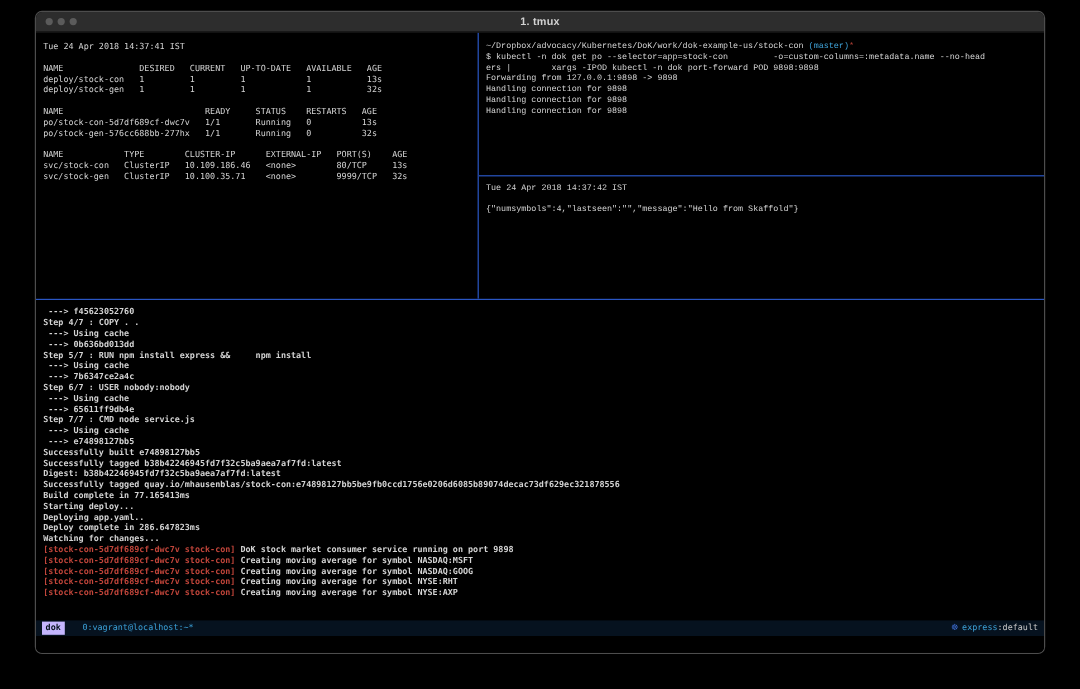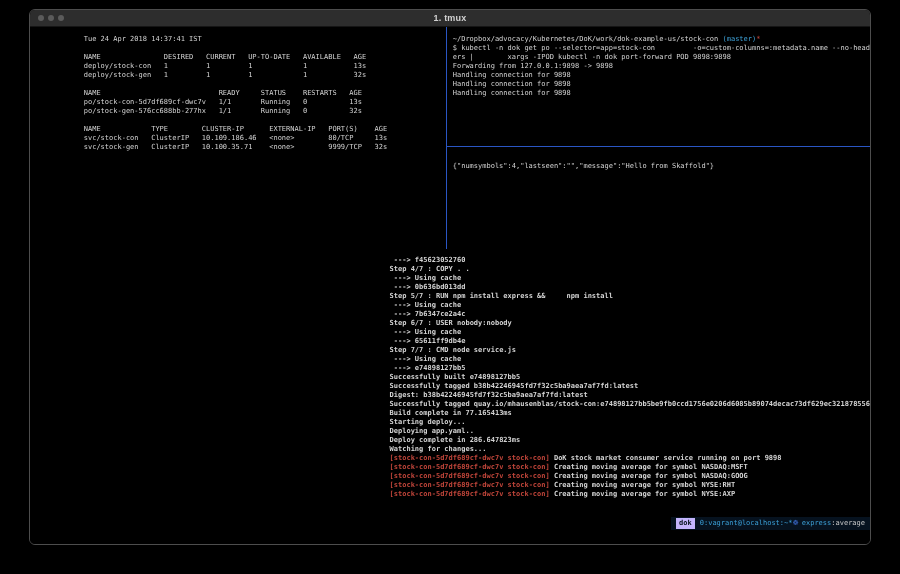--- a/index.html
+++ b/index.html
@@ -15,42 +15,42 @@
     flex:0 0 17px; height:17px; background:#2d2d2d; position:relative;
     display:flex; align-items:center; justify-content:center;
     border-bottom:1px solid #151515;
   }
   .traffic { position:absolute; left:8px; top:0; height:100%; display:flex; align-items:center; gap:4px; }
   .dot { width:6px; height:6px; border-radius:50%; background:#5b5b5b; display:inline-block; }
   .title { font:600 9px "Liberation Sans", sans-serif; color:#d2d2d2; letter-spacing:.2px; }
 
   .terminal {
     flex:1; display:flex; flex-direction:column; background:#000;
-    font:7px/9px "DejaVu Sans Mono", monospace; color:#d4d4d4;align-items:flex-end;
+    font:7px/9px "DejaVu Sans Mono", monospace; color:#d4d4d4;
   }
   .top-row { flex:0 0 222px; display:flex; overflow:hidden; }
   .pane { white-space:pre; overflow:hidden; }
   .pane-left { flex:0 0 368px; width:368px; padding:8px 0 0 6px; }
   .vdivider { flex:0 0 1px; width:1px; background:#2a56c4; }
-  .pane-right { flex:1; display:flex; flex-direction:column; overflow:hidden; }
+  .pane-right { flex:1; display:flex; flex-direction:column; overflow:hidden;font-family:Liberation Mono, monospace; }
   .pane-rt { flex:0 0 119px; padding:8px 0 0 6px; }
   .hdivider { flex:0 0 1px; height:1px; background:#2a56c4; }
   .pane-rb { flex:1; padding:6px 0 0 6px; }
   .pane-bottom { flex:1; padding:6px 0 0 6px;font-weight:bold; }
 
   .tline { min-height:9px; }
   .c-cyan { color:#3ea2d8; }
   .c-red  { color:#c1453a; }
 
   .status-bar {
     flex:0 0 13px; background:#06121f; display:flex; align-items:center;
     padding:0 5px; font:7px/13px "DejaVu Sans Mono", monospace; color:#3ba0d8;
   }
   .badge { background:#c4b5fd; color:#021019; padding:0 3px; font-weight:bold; height:11px; line-height:11px; }
-  .win-label { margin-left:5px; color:#3ba0d8; }
+  .win-label { margin-left:15px; color:#3ba0d8; }
   .sb-spacer { flex:1; }
   .kube-icon { color:#3e6fd6; margin-right:3px; font-family:"DejaVu Sans", sans-serif; }
   .kube-ctx { color:#3ea2d8; }
   .kube-ns { color:#c9c9c9; }
   .status-gap { flex:0 0 14px; background:#000; }
 </style>
 </head>
 <body>
 
 <div class="screen">
@@ -66,34 +66,34 @@
     </div>
 
     <div class="terminal">
 
       <div class="top-row">
         <div class="pane pane-left"><div class="tline">Tue 24 Apr 2018 14:37:41 IST</div><div class="tline">&nbsp;</div><div class="tline">NAME               DESIRED   CURRENT   UP-TO-DATE   AVAILABLE   AGE</div><div class="tline">deploy/stock-con   1         1         1            1           13s</div><div class="tline">deploy/stock-gen   1         1         1            1           32s</div><div class="tline">&nbsp;</div><div class="tline">NAME                            READY     STATUS    RESTARTS   AGE</div><div class="tline">po/stock-con-5d7df689cf-dwc7v   1/1       Running   0          13s</div><div class="tline">po/stock-gen-576cc688bb-277hx   1/1       Running   0          32s</div><div class="tline">&nbsp;</div><div class="tline">NAME            TYPE        CLUSTER-IP      EXTERNAL-IP   PORT(S)    AGE</div><div class="tline">svc/stock-con   ClusterIP   10.109.186.46   &lt;none&gt;        80/TCP     13s</div><div class="tline">svc/stock-gen   ClusterIP   10.100.35.71    &lt;none&gt;        9999/TCP   32s</div></div>
         <div class="vdivider"></div>
         <div class="pane-right">
           <div class="pane pane-rt"><div class="tline"><span>~/Dropbox/advocacy/Kubernetes/DoK/work/dok-example-us/stock-con </span><span class="c-cyan">(master)</span><span class="c-red">*</span></div><div class="tline">$ kubectl -n dok get po --selector=app=stock-con         -o=custom-columns=:metadata.name --no-head</div><div class="tline">ers |        xargs -IPOD kubectl -n dok port-forward POD 9898:9898</div><div class="tline">Forwarding from 127.0.0.1:9898 -&gt; 9898</div><div class="tline">Handling connection for 9898</div><div class="tline">Handling connection for 9898</div><div class="tline">Handling connection for 9898</div></div>
           <div class="hdivider"></div>
-          <div class="pane pane-rb"><div class="tline">&nbsp;</div><div class="tline">{"numsymbols":4,"lastseen":"","message":"Hello from Skaffold"}</div></div>
+          <div class="pane pane-rb"><div class="tline">Tue 24 Apr 2018 14:37:42 IST</div><div class="tline">&nbsp;</div><div class="tline">{"numsymbols":4,"lastseen":"","message":"Hello from Skaffold"}</div></div>
         </div>
       </div>
 
       <div class="hdivider"></div>
 
       <div class="pane pane-bottom"><div class="tline"> ---&gt; f45623052760</div><div class="tline">Step 4/7 : COPY . .</div><div class="tline"> ---&gt; Using cache</div><div class="tline"> ---&gt; 0b636bd013dd</div><div class="tline">Step 5/7 : RUN npm install express &amp;&amp;     npm install</div><div class="tline"> ---&gt; Using cache</div><div class="tline"> ---&gt; 7b6347ce2a4c</div><div class="tline">Step 6/7 : USER nobody:nobody</div><div class="tline"> ---&gt; Using cache</div><div class="tline"> ---&gt; 65611ff9db4e</div><div class="tline">Step 7/7 : CMD node service.js</div><div class="tline"> ---&gt; Using cache</div><div class="tline"> ---&gt; e74898127bb5</div><div class="tline">Successfully built e74898127bb5</div><div class="tline">Successfully tagged b38b42246945fd7f32c5ba9aea7af7fd:latest</div><div class="tline">Digest: b38b42246945fd7f32c5ba9aea7af7fd:latest</div><div class="tline">Successfully tagged quay.io/mhausenblas/stock-con:e74898127bb5be9fb0ccd1756e0206d6085b89074decac73df629ec321878556</div><div class="tline">Build complete in 77.165413ms</div><div class="tline">Starting deploy...</div><div class="tline">Deploying app.yaml..</div><div class="tline">Deploy complete in 286.647823ms</div><div class="tline">Watching for changes...</div><div class="tline"><span class="c-red">[stock-con-5d7df689cf-dwc7v stock-con]</span><span> DoK stock market consumer service running on port 9898</span></div><div class="tline"><span class="c-red">[stock-con-5d7df689cf-dwc7v stock-con]</span><span> Creating moving average for symbol NASDAQ:MSFT</span></div><div class="tline"><span class="c-red">[stock-con-5d7df689cf-dwc7v stock-con]</span><span> Creating moving average for symbol NASDAQ:GOOG</span></div><div class="tline"><span class="c-red">[stock-con-5d7df689cf-dwc7v stock-con]</span><span> Creating moving average for symbol NYSE:RHT</span></div><div class="tline"><span class="c-red">[stock-con-5d7df689cf-dwc7v stock-con]</span><span> Creating moving average for symbol NYSE:AXP</span></div></div>
 
       <div class="status-bar">
         <span class="badge">dok</span>
         <span class="win-label">0:vagrant@localhost:~*</span>
         <span class="sb-spacer"></span>
         <span class="kube-icon">☸</span>
         <span class="kube-ctx">express</span>
-        <span class="kube-ns">:average</span>
+        <span class="kube-ns">:default</span>
       </div>
 
       <div class="status-gap"></div>
 
     </div>
   </div>
 </div>
 
 </body></html>

